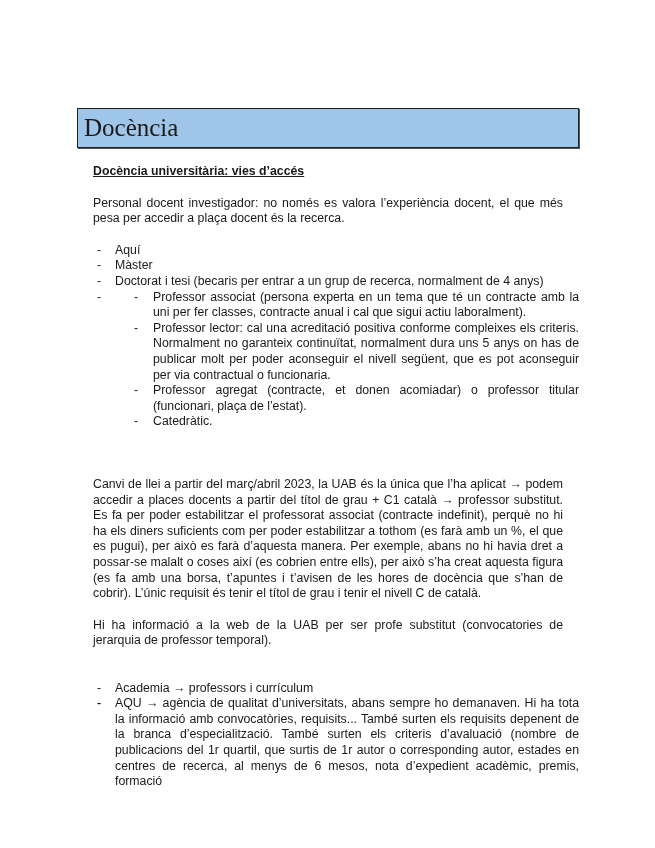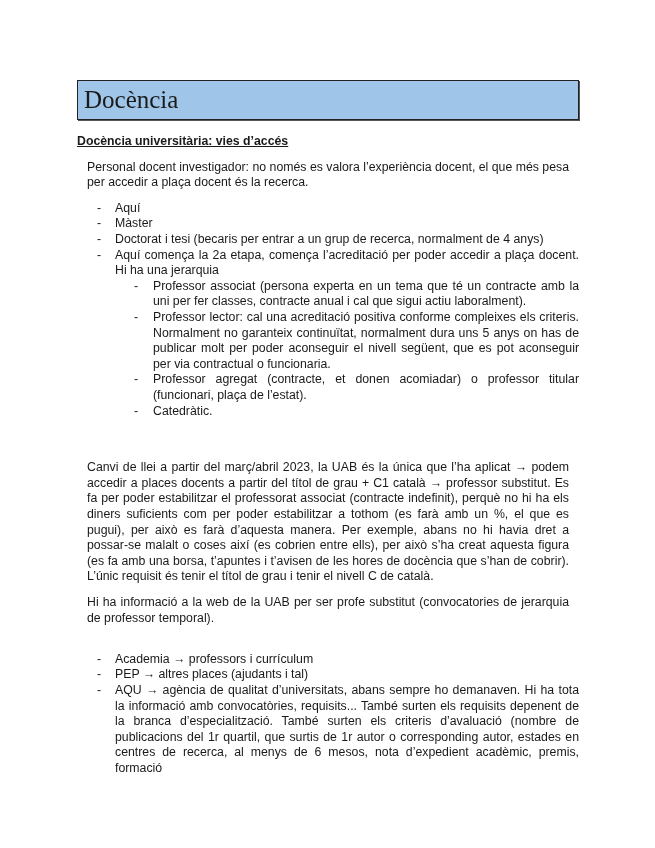--- a/index.html
+++ b/index.html
@@ -11,21 +11,21 @@
       width: 655px;
       height: 848px;
       position: relative;
       overflow: hidden;
       font-family: "Liberation Sans", sans-serif;
       color: #1a1a1a;
     }
     .page {
       position: absolute;
       left: 77px;
-      top: 80px;
+      top: 108px;
       width: 502px;
     }
     .title-box {
       box-sizing: border-box;
       width: 502px;
       height: 40px;
       background: #9fc5e8;
       border: 1.5px solid #222222;
       box-shadow: 1px 1px 0 #555;
       padding: 4px 6px 0 6px;
@@ -36,24 +36,24 @@
     }
     .content {
       margin-top: 14px;
       font-size: 12.3px;
       line-height: 15.6px;
       text-align: justify;
     }
     .section-heading {
       font-weight: bold;
       text-decoration: underline;
-      margin: 0;
+      margin: 16px;
     }
     p {
-      margin: 10px;
+      margin: 16px;
     }
     .gap {
       height: 15.6px;
     }
     ul.l1, ul.l2 {
       list-style: none;
       margin: 0;
       padding: 0;
     }
     ul.l1 > li {
@@ -93,21 +93,20 @@
       <li>
         <span class="dash">-</span>
         <span>Màster</span>
       </li>
       <li>
         <span class="dash">-</span>
         <span>Doctorat i tesi (becaris per entrar a un grup de recerca, normalment de 4 anys)</span>
       </li>
       <li>
         <span class="dash">-</span>
-        <span>Aquí comença la 2a etapa, comença l’acreditació per poder accedir a plaça docent. Hi ha una jerarquia</span>
         <ul class="l2">
           <li>
             <span class="dash">-</span>
             <span>Professor associat (persona experta en un tema que té un contracte amb la uni per fer classes, contracte anual i cal que sigui actiu laboralment).</span>
           </li>
           <li>
             <span class="dash">-</span>
             <span>Professor lector: cal una acreditació positiva conforme compleixes els criteris. Normalment no garanteix continuïtat, normalment dura uns 5 anys on has de publicar molt per poder aconseguir el nivell següent, que es pot aconseguir per via contractual o funcionaria.</span>
           </li>
           <li>
@@ -130,21 +129,20 @@
 
     <div class="gap"></div>
 
     <ul class="l1">
       <li>
         <span class="dash">-</span>
         <span>Academia → professors i currículum</span>
       </li>
       <li>
         <span class="dash">-</span>
-        <span>PEP → altres places (ajudants i tal)</span>
       </li>
       <li class="last-line-justify">
         <span class="dash">-</span>
         <span>AQU → agència de qualitat d’universitats, abans sempre ho demanaven. Hi ha tota la informació amb convocatòries, requisits... També surten els requisits depenent de la branca d’especialització. També surten els criteris d’avaluació (nombre de publicacions del 1r quartil, que surtis de 1r autor o corresponding autor, estades en centres de recerca, al menys de 6 mesos, nota d’expedient acadèmic, premis, formació</span>
       </li>
     </ul>
   </div>
 </div>
 
 </body></html>

